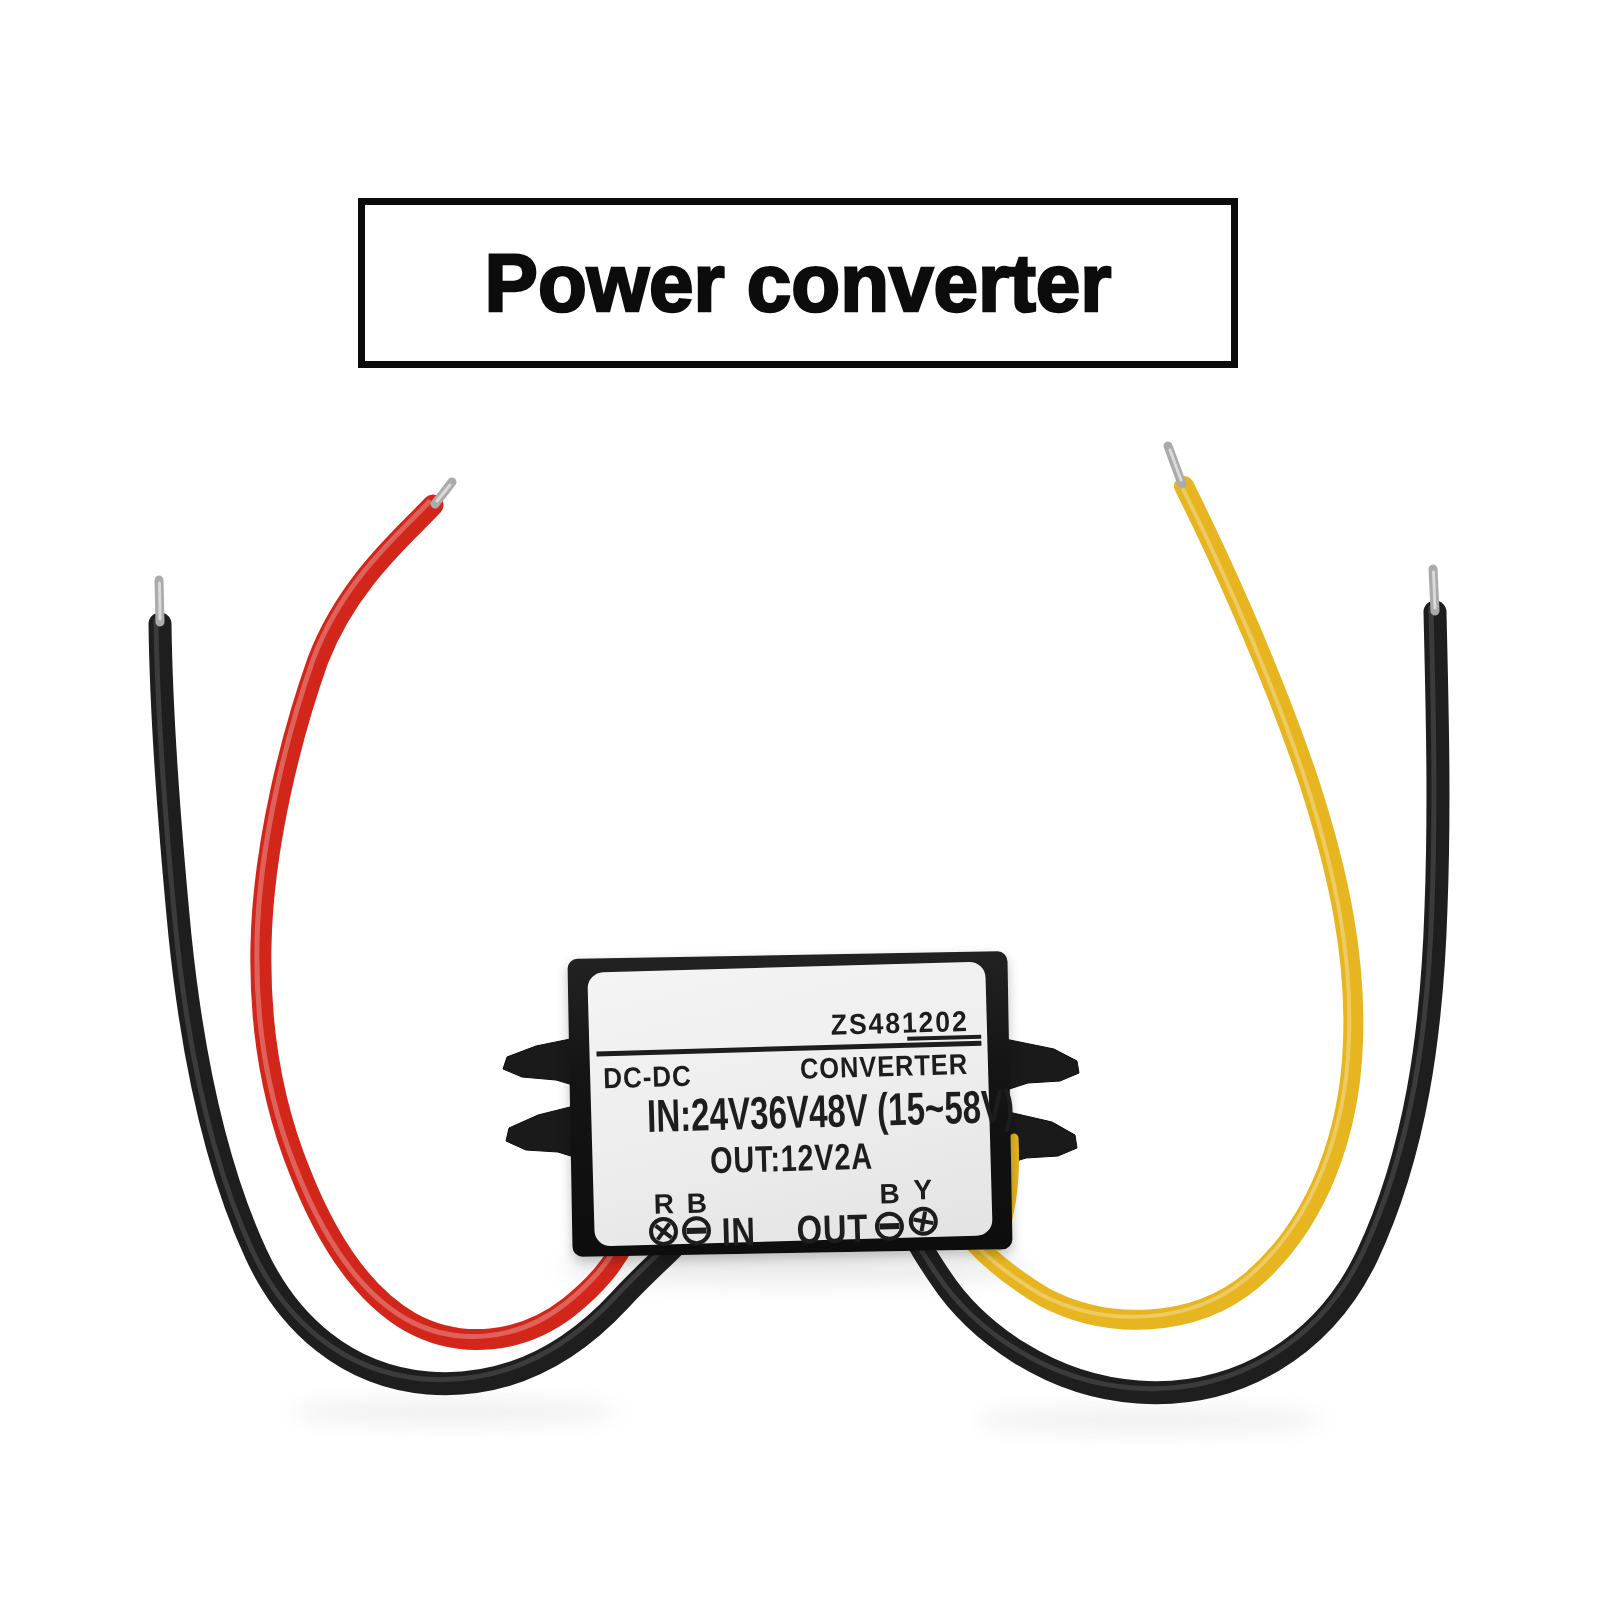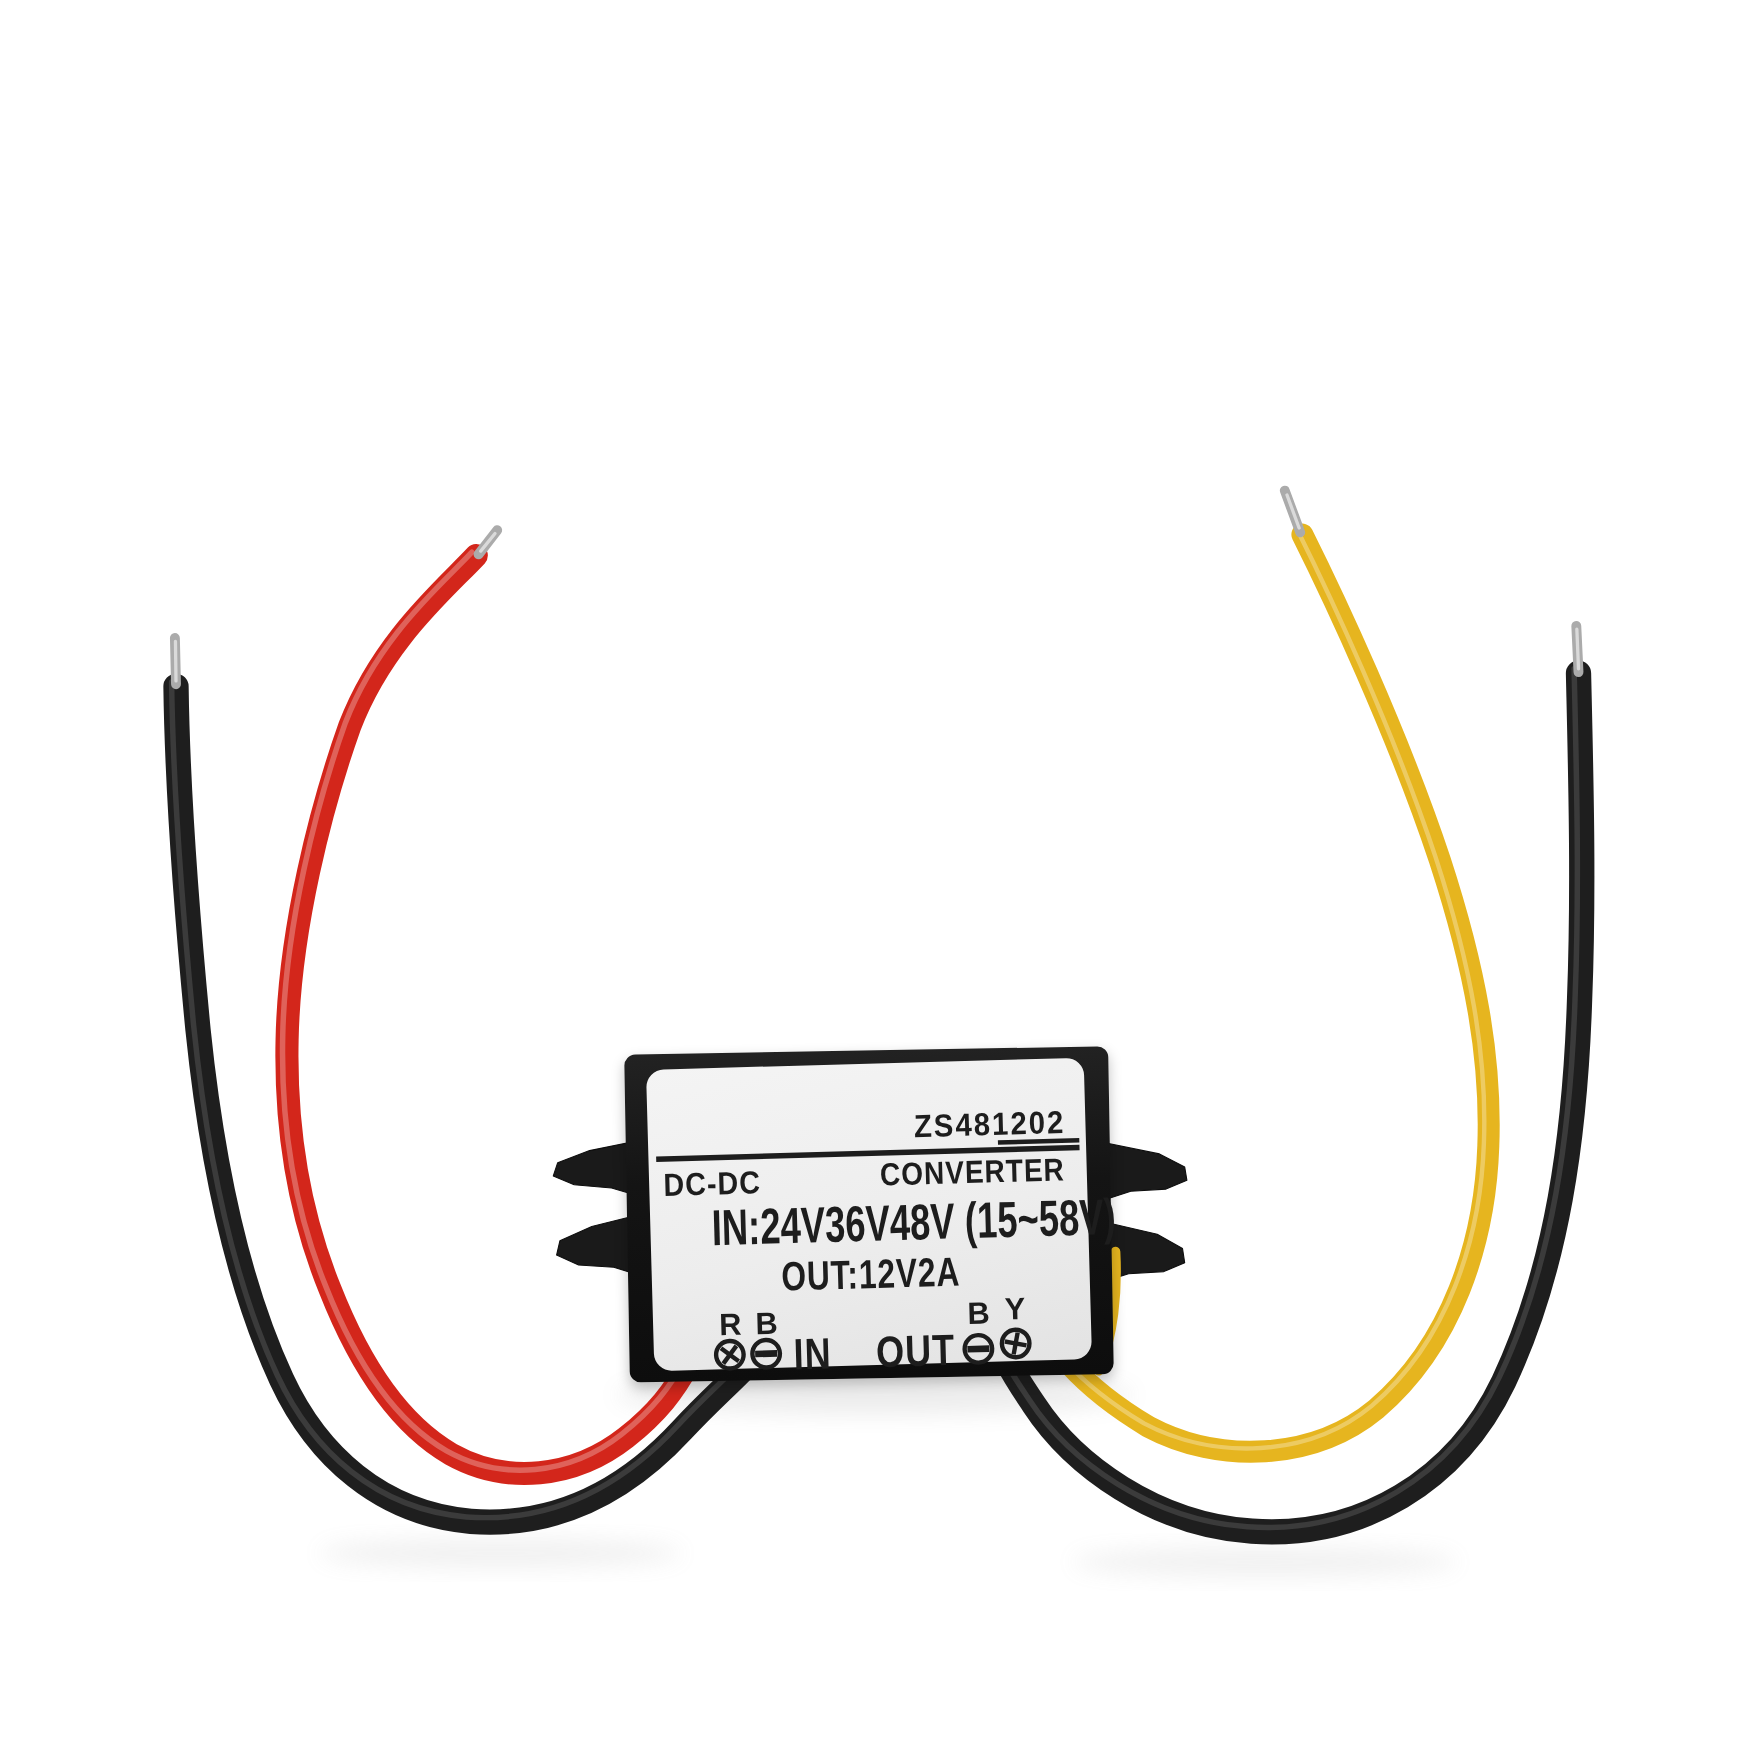--- a/index.html
+++ b/index.html
@@ -106,20 +106,23 @@
       <line x1="159.5" y1="583" x2="160" y2="619" stroke="#dadada" stroke-width="3"></line>
       <line x1="452" y1="482" x2="435" y2="504" stroke="#ababab" stroke-width="9"></line>
       <line x1="450" y1="485" x2="437" y2="501" stroke="#dadada" stroke-width="3"></line>
       <line x1="1168" y1="446" x2="1182" y2="484" stroke="#ababab" stroke-width="9"></line>
       <line x1="1170" y1="450" x2="1181" y2="480" stroke="#dadada" stroke-width="3"></line>
       <line x1="1433" y1="569" x2="1435" y2="611" stroke="#ababab" stroke-width="9"></line>
       <line x1="1433.5" y1="572" x2="1435" y2="608" stroke="#dadada" stroke-width="3"></line>
     </g>
   </svg>
 
+  <div class="title-box">
+    <span class="title-text">Power converter</span>
+  </div>
 
   <div class="device">
     <div class="label">
 
       <div class="model">ZS481202</div>
       <div class="rule-short"></div>
       <div class="rule-long"></div>
 
       <div class="dcdc">DC-DC</div>
       <div class="converter">CONVERTER</div>

